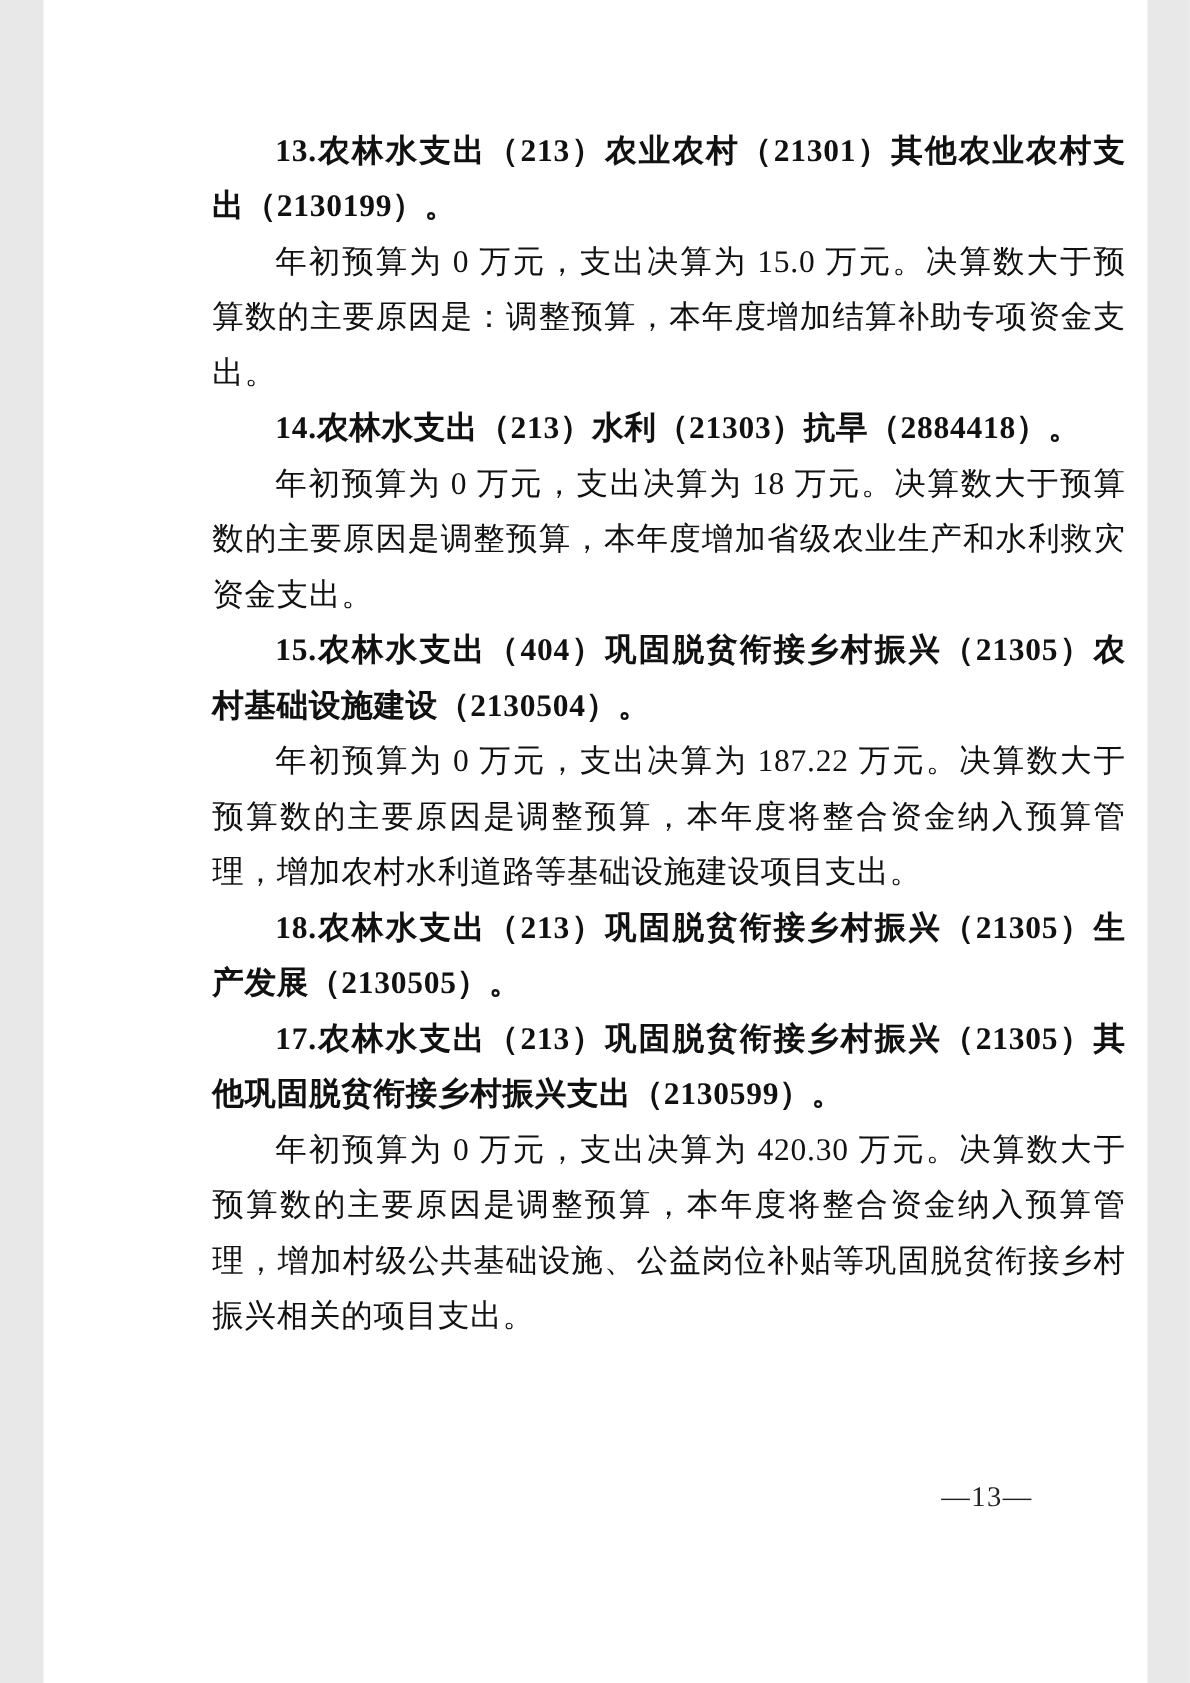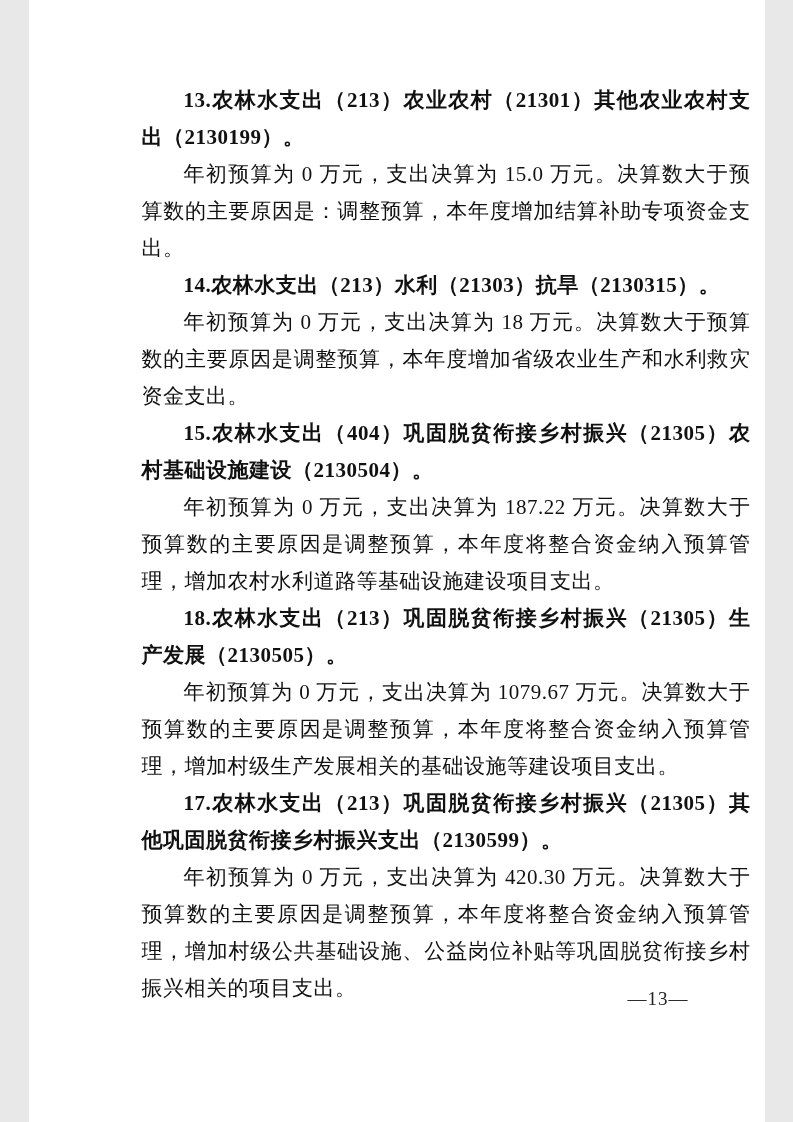--- a/index.html
+++ b/index.html
@@ -51,32 +51,31 @@
 
 <div class="page">
   <div class="content">
 
     <section>
       <p class="heading">13.农林水支出（213）农业农村（21301）其他农业农村支出（2130199）。</p>
       <p class="body-text">年初预算为 0 万元，支出决算为 15.0 万元。决算数大于预算数的主要原因是：调整预算，本年度增加结算补助专项资金支出。</p>
     </section>
 
     <section>
-      <p class="heading">14.农林水支出（213）水利（21303）抗旱（2130315）。</p>
+      <p class="heading">14.农林水支出（213）水利（21303）抗旱（2884418）。</p>
       <p class="body-text">年初预算为 0 万元，支出决算为 18 万元。决算数大于预算数的主要原因是调整预算，本年度增加省级农业生产和水利救灾资金支出。</p>
     </section>
 
     <section>
       <p class="heading">15.农林水支出（404）巩固脱贫衔接乡村振兴（21305）农村基础设施建设（2130504）。</p>
       <p class="body-text">年初预算为 0 万元，支出决算为 187.22 万元。决算数大于预算数的主要原因是调整预算，本年度将整合资金纳入预算管理，增加农村水利道路等基础设施建设项目支出。</p>
     </section>
 
     <section>
       <p class="heading">18.农林水支出（213）巩固脱贫衔接乡村振兴（21305）生产发展（2130505）。</p>
-      <p class="body-text">年初预算为 0 万元，支出决算为 1079.67 万元。决算数大于预算数的主要原因是调整预算，本年度将整合资金纳入预算管理，增加村级生产发展相关的基础设施等建设项目支出。</p>
     </section>
 
     <section>
       <p class="heading">17.农林水支出（213）巩固脱贫衔接乡村振兴（21305）其他巩固脱贫衔接乡村振兴支出（2130599）。</p>
       <p class="body-text">年初预算为 0 万元，支出决算为 420.30 万元。决算数大于预算数的主要原因是调整预算，本年度将整合资金纳入预算管理，增加村级公共基础设施、公益岗位补贴等巩固脱贫衔接乡村振兴相关的项目支出。</p>
     </section>
 
   </div>
 
   <div class="page-number">—13—</div>

